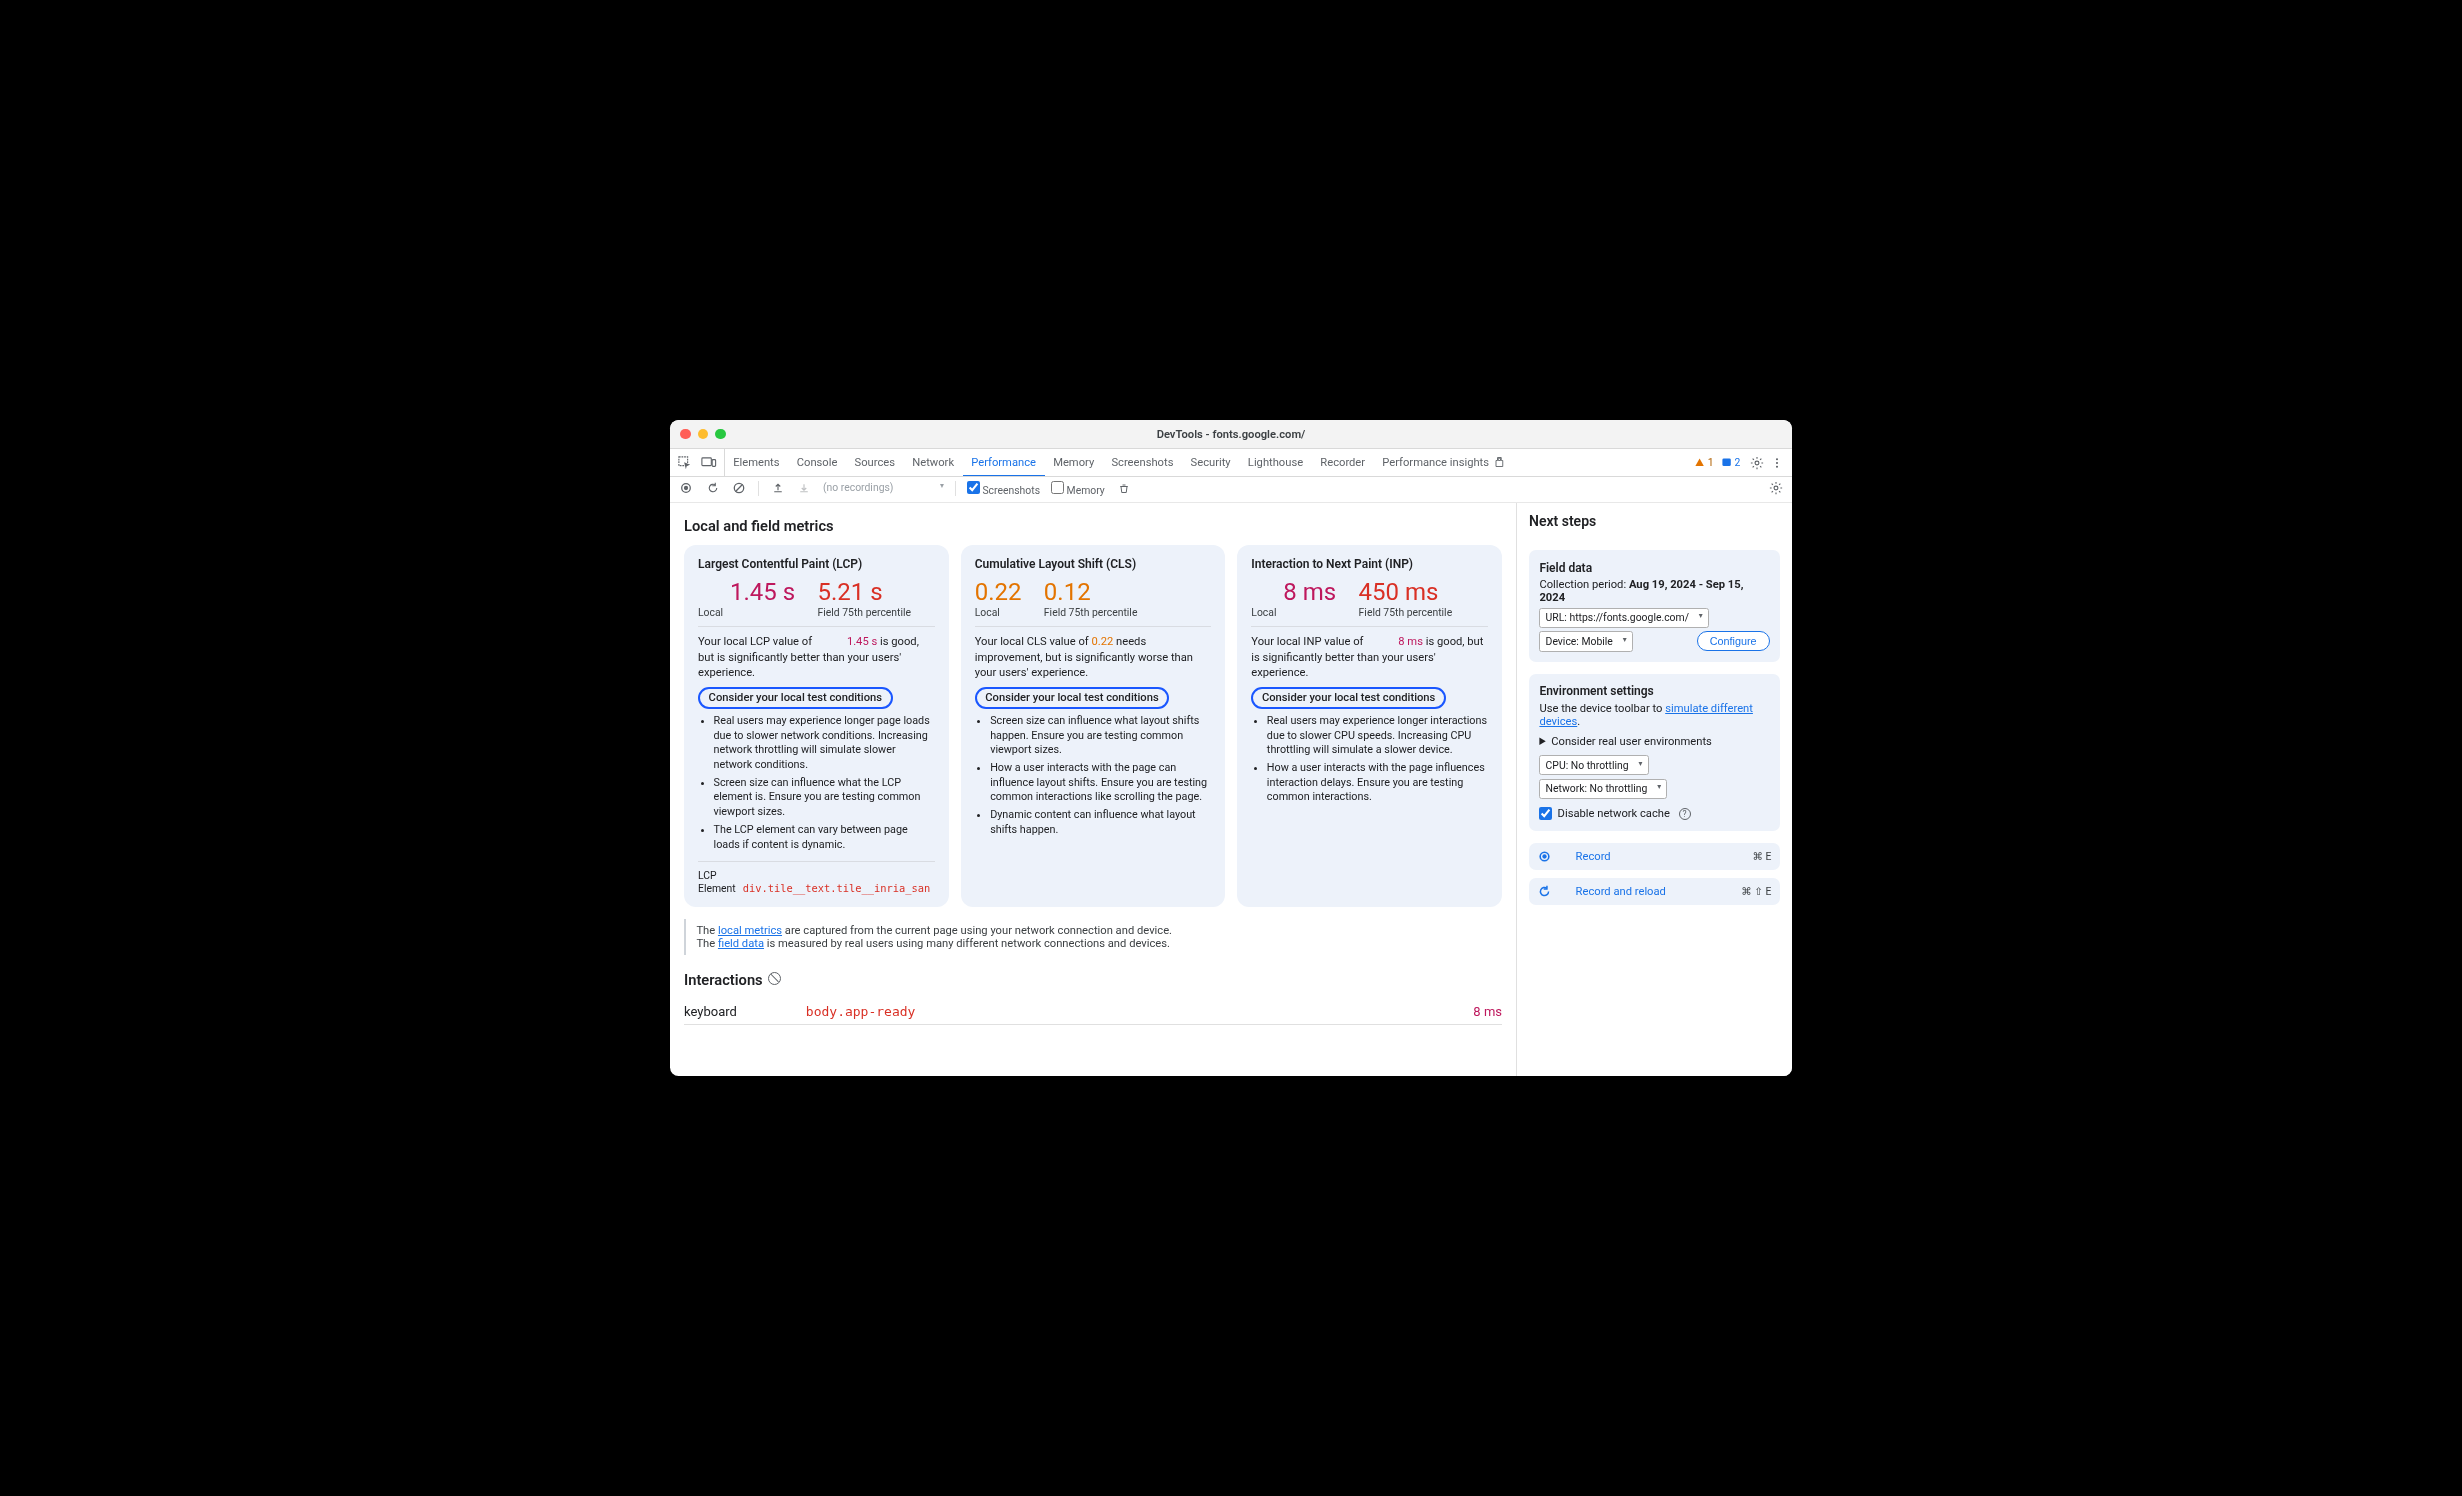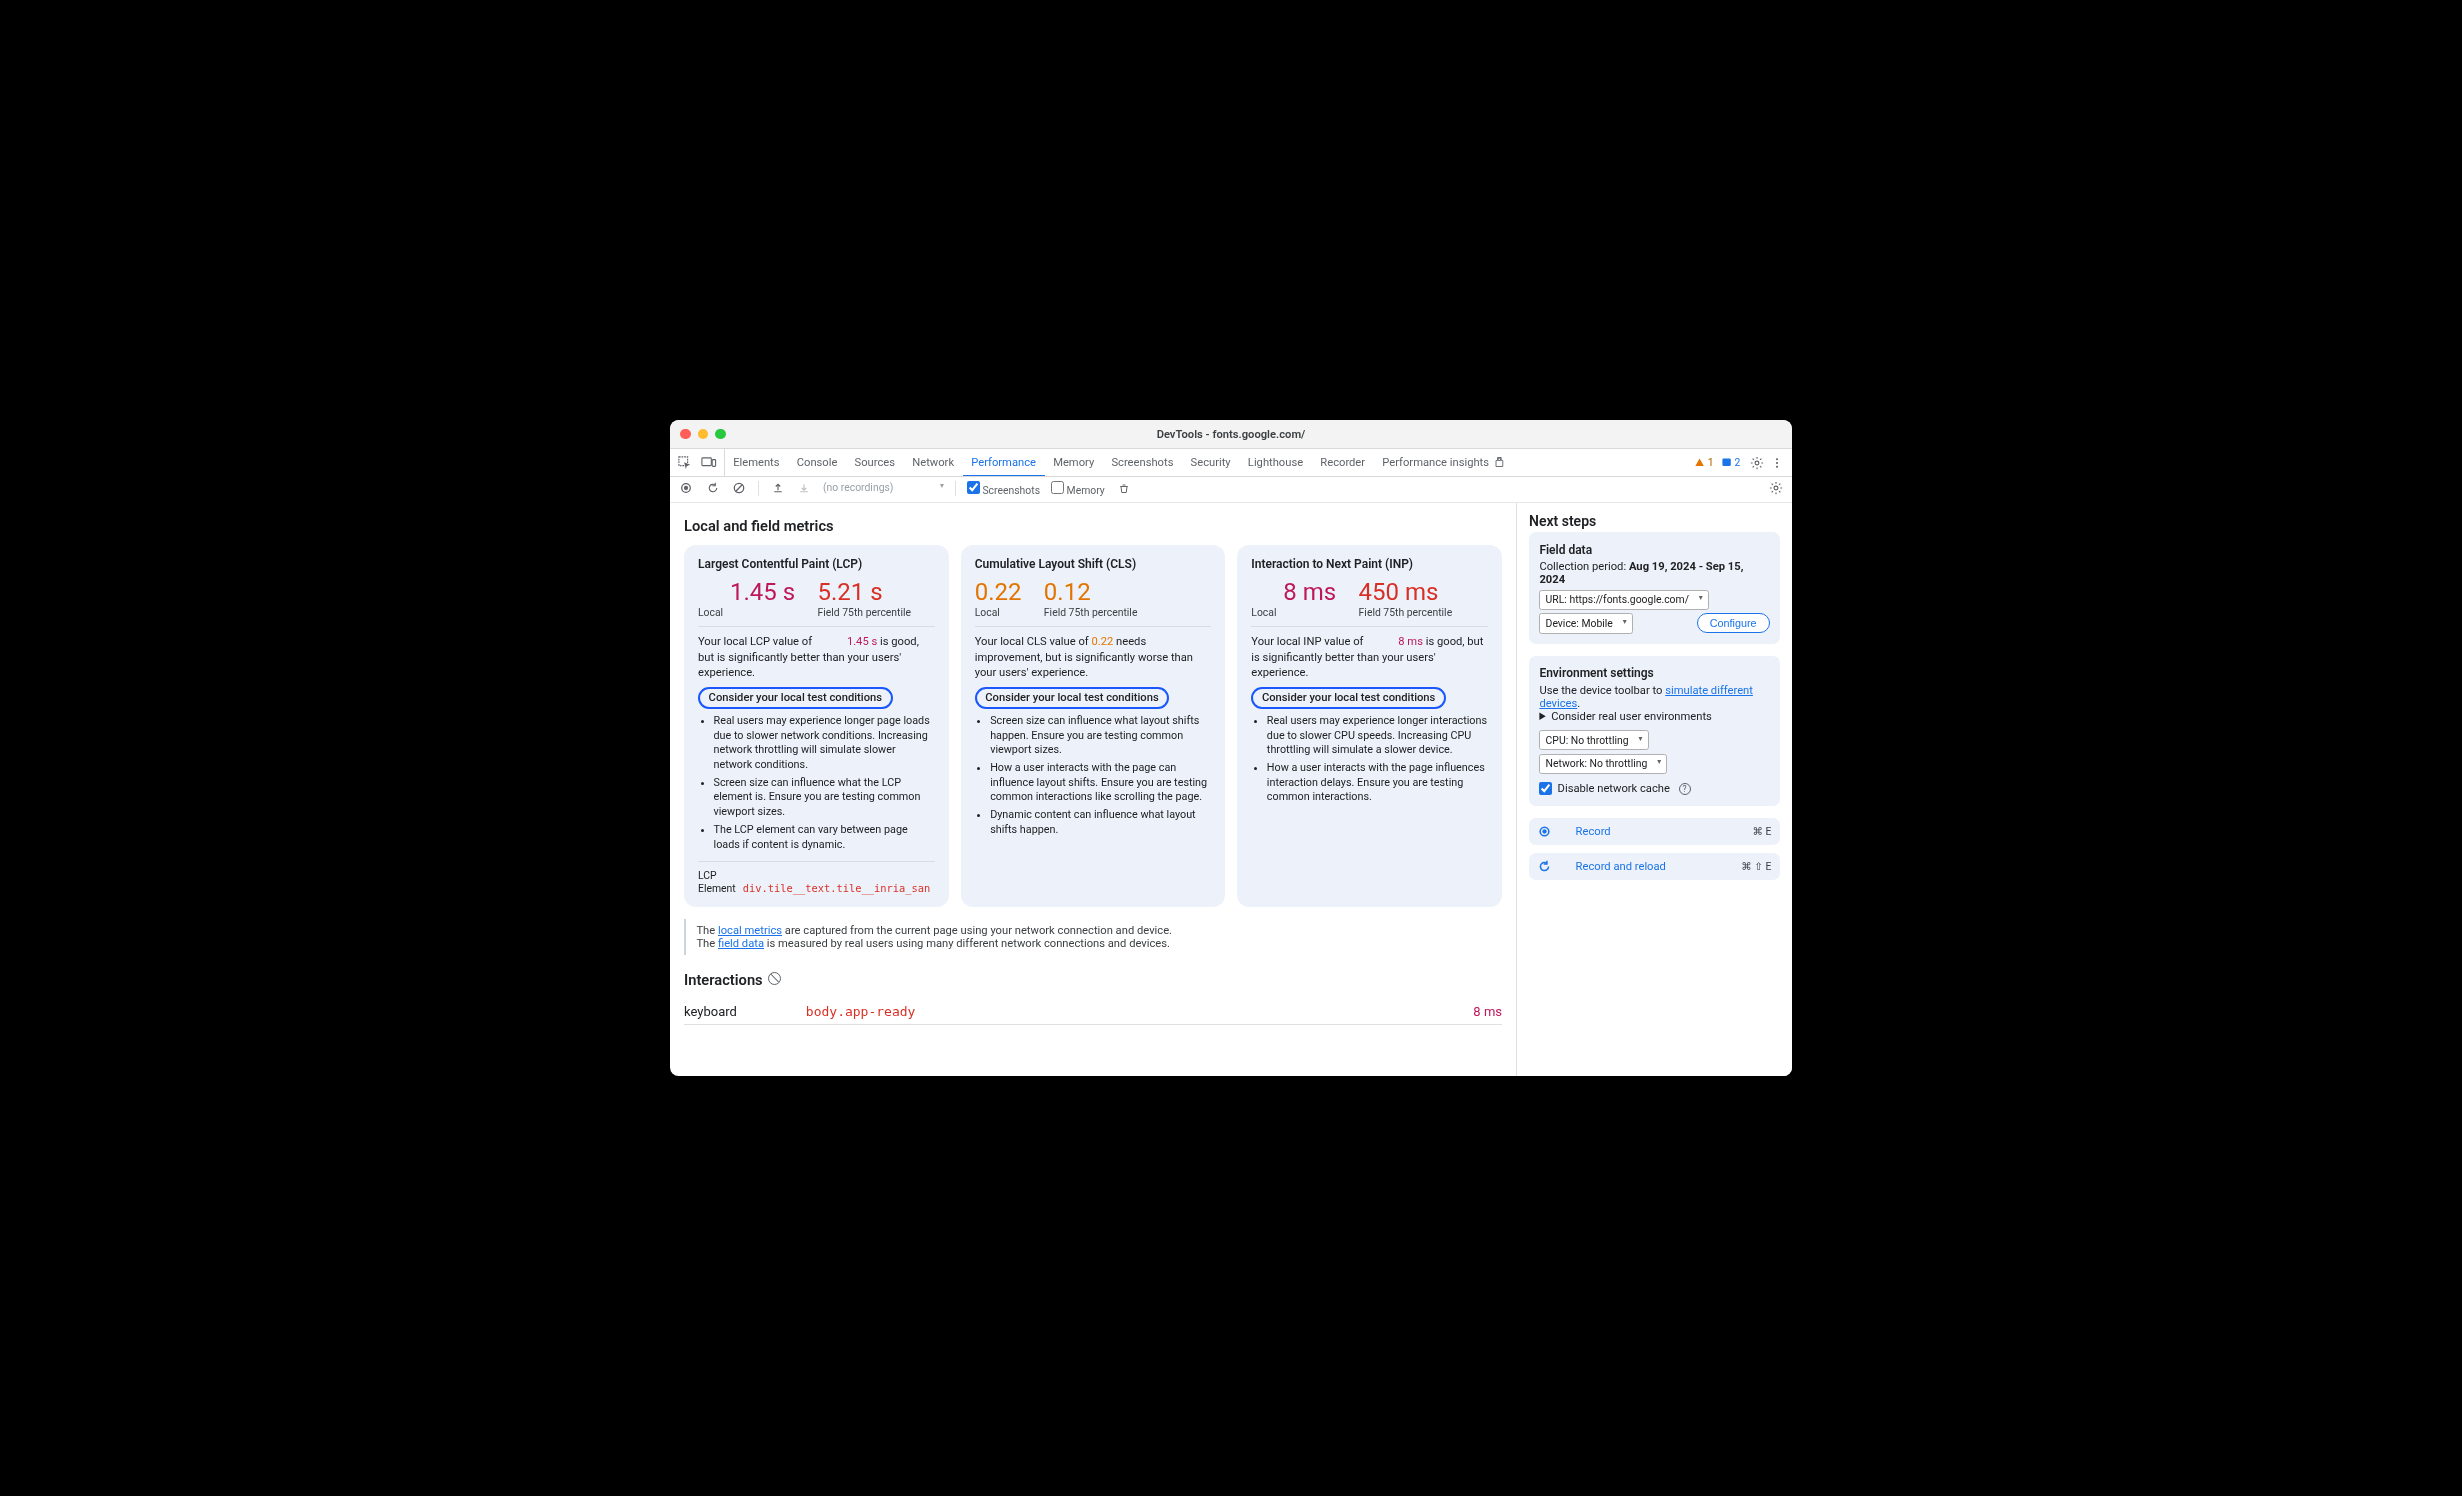--- a/index.html
+++ b/index.html
@@ -38,21 +38,21 @@
 .card summary { font-size: 11.2px; font-weight: 500; cursor: pointer; border: 2.6px solid #1a57ff; border-radius: 14px; padding: 2.6px 8.6px; display: inline-block; }
 .card summary::-webkit-details-marker { display: inline; }
 .card ul { padding-left: 15.5px; margin-top: 5.2px; font-size: 10.8px; line-height: 1.35; }
 .card li { margin-bottom: 3.5px; }
 .lcp-el { border-top: 0.9px solid #d9dce2; margin-top: 8.6px; padding-top: 7px; font-size: 10.4px; }
 .lcp-el .code { color: #d93025; font-family: Menlo, monospace; margin-left: 7px; }
 .note { border-left: 2.6px solid #cfd4da; padding: 5.2px 0 5.2px 10.4px; font-size: 11.2px; color: #3c4043; margin-bottom: 15.5px; }
 .note a { color: #1a73e8; }
 .inter-row { display: flex; justify-content: space-between; border-bottom: 0.9px solid #e0e0e0; padding: 5.2px 0; font-size: 13px; }
 .inter-row .sel { color: #d93025; font-family: Menlo, monospace; margin-left: 69px; }
-.side h3 { font-size: 14px; font-weight: 600; margin-bottom: 3px; }
+.side h3 { font-size: 14px; font-weight: 600; margin-bottom: 21px; }
 .side .block { background: #edf2fa; border-radius: 7px; padding: 10.4px; margin-bottom: 12px; font-size: 11.2px; }
 .side .sel { border: 0.9px solid #b0b0b0; background: #fff; border-radius: 2.6px; padding: 2.6px 19px 2.6px 5.2px; font-size: 10.4px; display: inline-block; margin: 3.5px 3.5px 0 0; position: relative; }
 .side .sel::after { content: '▾'; position: absolute; right: 5.2px; font-size: 7.8px; color: #5f6368; }
 .conf-btn { border: 0.9px solid #1a73e8; color: #1a73e8; background: #fff; border-radius: 12px; padding: 2.6px 12px; float: right; font-size: 10.8px; cursor: pointer; margin-top: 3.5px; }
 .side .rec { display: flex; justify-content: space-between; align-items: center; padding: 7px 8.6px; background: #edf2fa; border-radius: 7px; margin-bottom: 8.6px; font-size: 11.2px; }
 .rec .l { display: flex; align-items: center; gap: 25px; color: #1a73e8; }
 .rec .k { color: #3c4043; font-size: 10.4px; }
 .side a { color: #1a73e8; }
 .side .chk { display: flex; align-items: center; gap: 5.2px; margin-top: 8.6px; font-size: 11.2px; }
 .side details summary { cursor: pointer; font-size: 11.2px; }
@@ -279,21 +279,21 @@
         <div><span>Collection period: </span><b>Aug 19, 2024 - Sep 15, 2024</b></div>
         <div class="sel">URL: https://fonts.google.com/</div><br>
         <div class="sel">Device: Mobile</div>
         <button class="conf-btn">Configure</button>
         <div style="clear:both"></div>
       </div>
 
       <div class="block">
         <div style="font-weight:600;font-size:12px;margin-bottom:3.5px">Environment settings</div>
         <div><span>Use the device toolbar to </span><a href="#">simulate different devices</a>.</div>
-        <details style="">
+        <details style="margin-top:7px">
             <summary>Consider real user environments</summary>
           </details>
         <div class="sel" style="margin-top:7px">CPU: No throttling</div><br>
         <div class="sel">Network: No throttling</div>
         <div class="chk">
             <input type="checkbox" checked="" style="accent-color: rgb(26, 115, 232);"> 
             <span>Disable network cache</span>
             <span class="help-ic">?</span>
           </div>
       </div>

